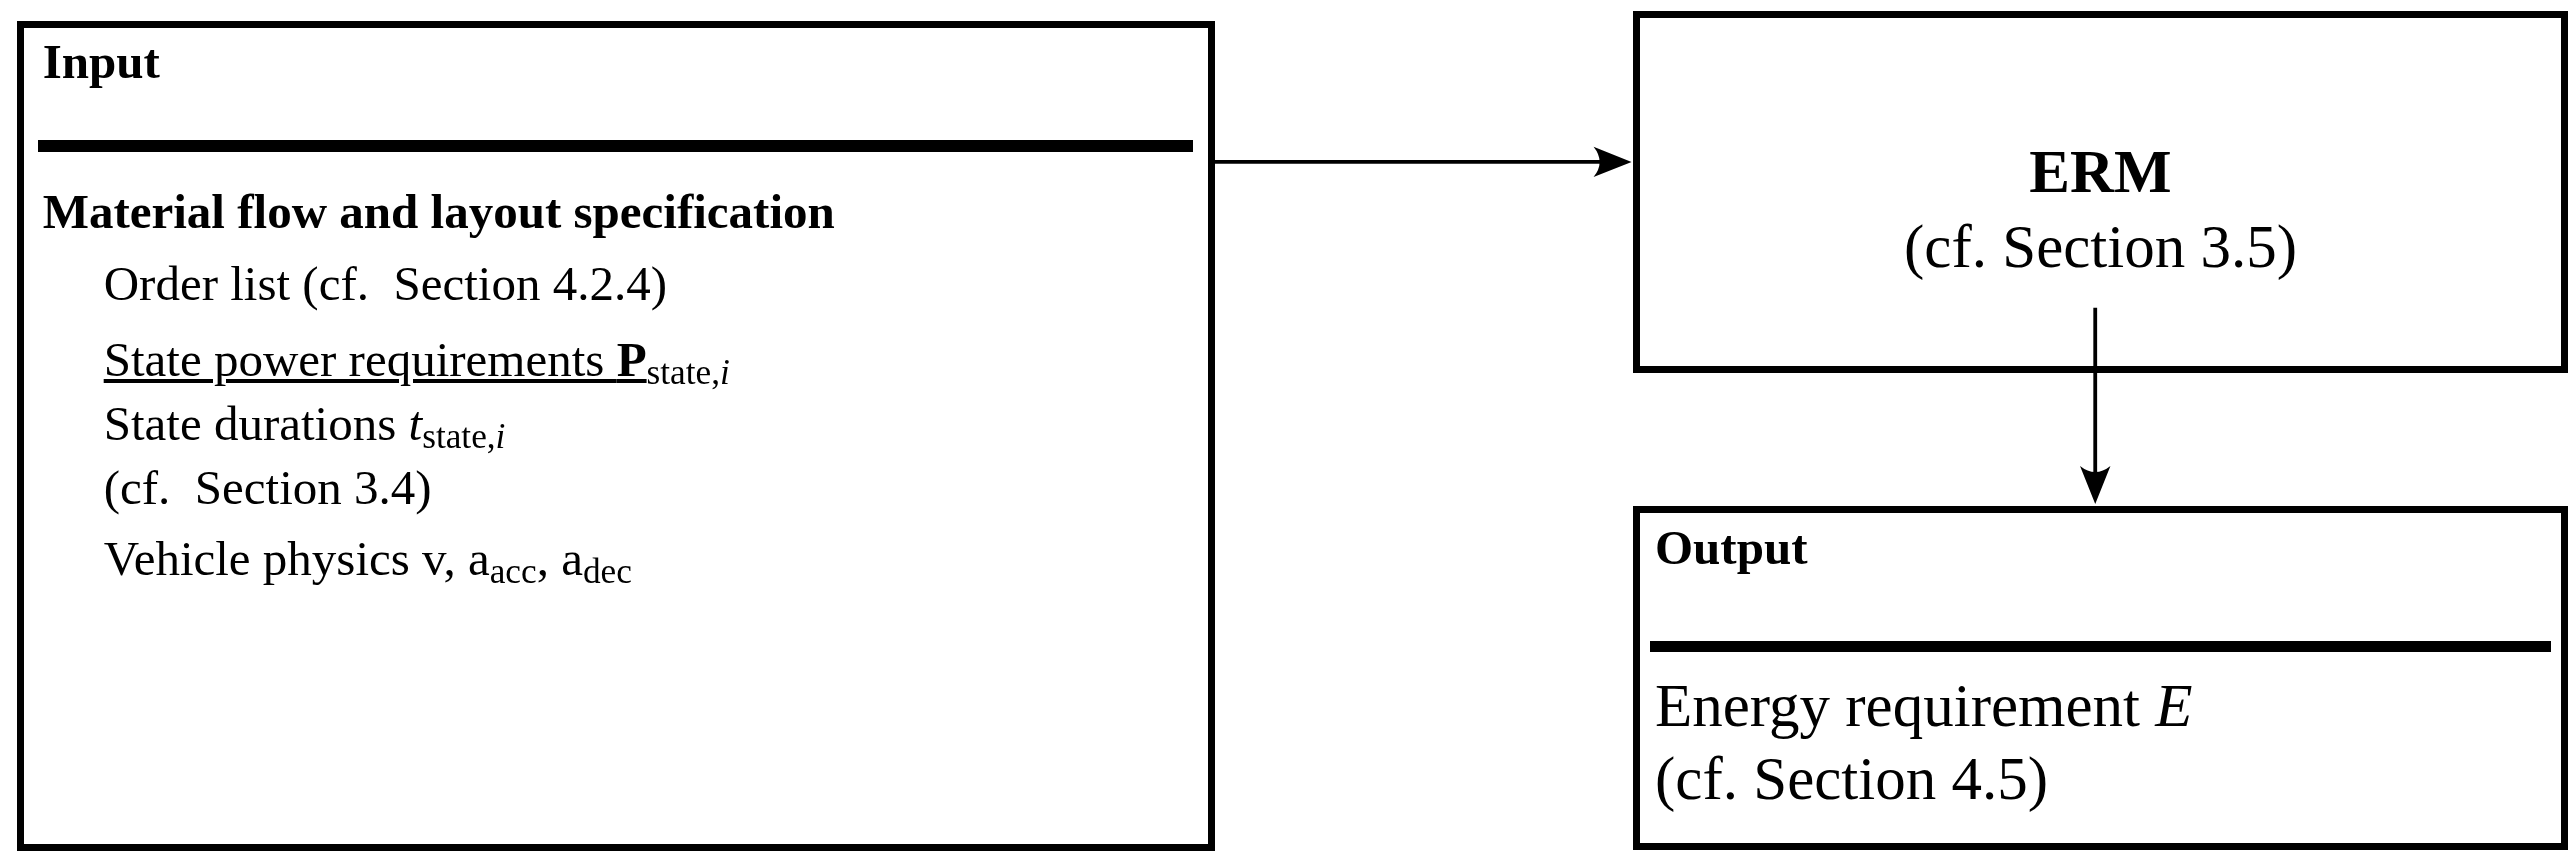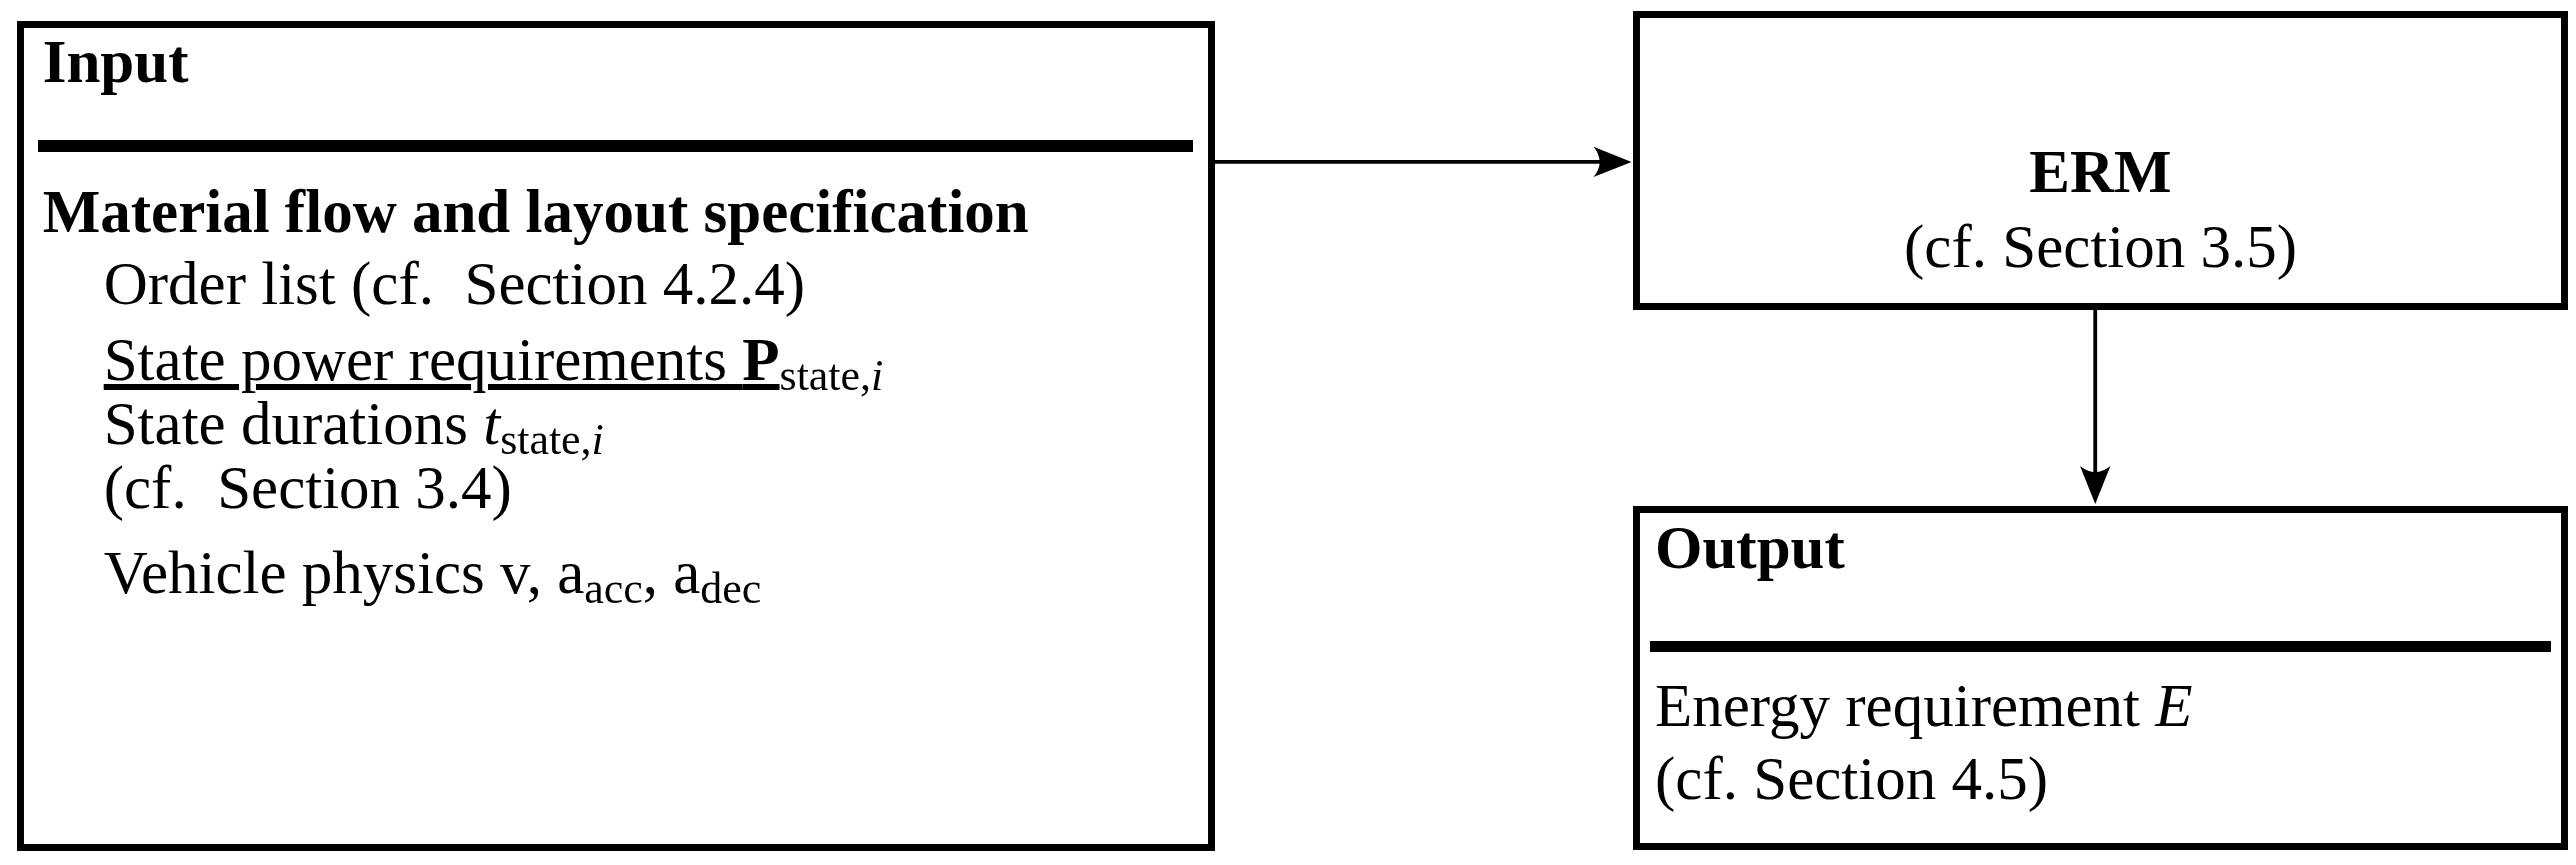--- a/index.html
+++ b/index.html
@@ -26,50 +26,50 @@
     left: 16.7px;
     top: 21px;
     width: 1198px;
     height: 830px;
     padding: 0 19px 0 19px;
   }
   .erm-box {
     left: 1633px;
     top: 11.4px;
     width: 935px;
-    height: 299px;
+    height: 362px;
     padding-top: 116px;
     text-align: center;
   }
   .output-box {
     left: 1633px;
     top: 506px;
     width: 935px;
     height: 344px;
     padding: 0 15px 0 15px;
   }
   .line {
-    font-size: 61px;
+    font-size: 49px;
     line-height: 64px;
     white-space: nowrap;
   }
   .bold { font-weight: 700; }
   .title-line { margin-top: 2.3px; }
   .rule {
     height: 11.4px;
     background: #000000;
     border: none;
     margin: 0 -4.6px;
   }
   .input-rule { margin-top: 46px; }
   .heading-material { margin-top: 28px; }
   .item-order { margin-top: 8px; }
   .heading-agv { margin-top: 27px; }
   .item-power { margin-top: 12px; text-decoration: underline; }
-  .item-vehicle { margin-top: 21px; }
+  .item-vehicle { margin-top: 7px; }
   .indent { padding-left: 61px; }
   .erm-line {
     font-size: 61px;
     line-height: 75px;
     white-space: nowrap;
   }
   .out-title { margin-top: 3px; }
   .out-rule { margin-top: 61px; }
   .out-line {
     font-size: 61px;

